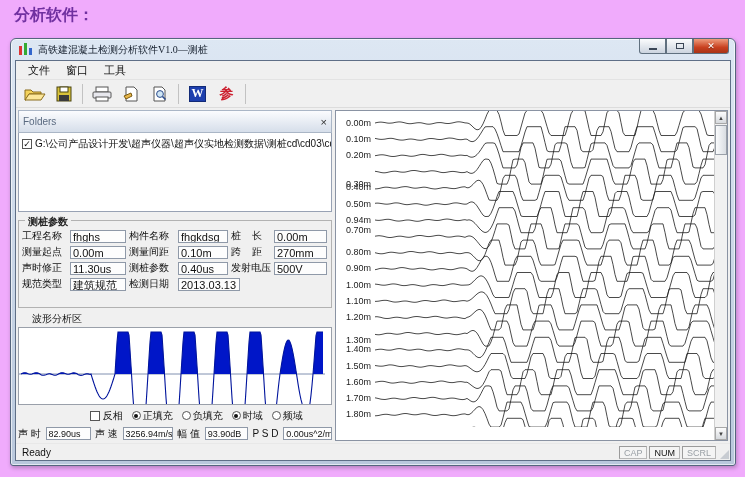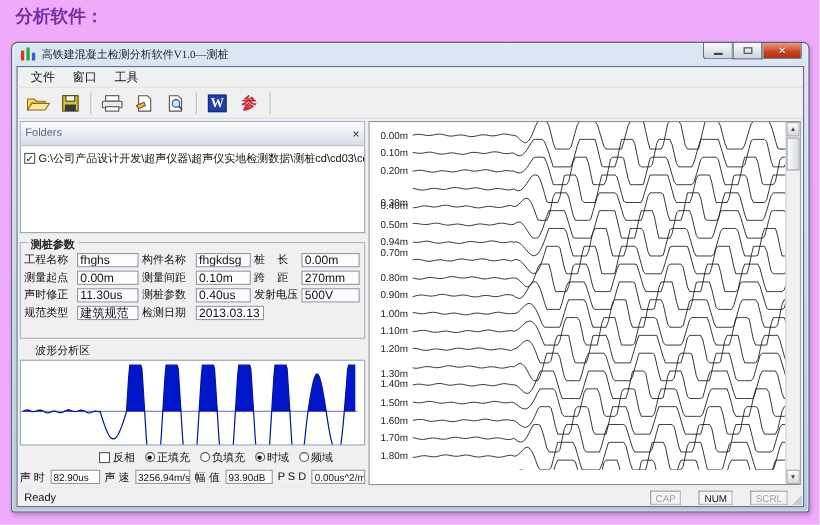--- a/index.html
+++ b/index.html
@@ -86,21 +86,21 @@
   svg.traces { position:absolute; left:39px; top:0; }
   .trace { fill:none; stroke:#1c1c1c; stroke-width:0.8; }
   .vscroll { position:absolute; right:0; top:0; bottom:0; width:13px; background:#f1f1f1; border-left:1px solid #cfcfcf; }
   .vs-btn { position:absolute; left:0; width:12px; height:13px; border:1px solid #a8a8a8; background:linear-gradient(#fdfdfd,#d7dade);
     font-size:6px; color:#444; display:flex; align-items:center; justify-content:center; }
   .vs-up { top:0; } .vs-down { bottom:0; }
   .vs-thumb { position:absolute; left:0; top:14px; width:12px; height:30px; border:1px solid #9aa0a8; background:linear-gradient(90deg,#fafbfc,#d9dde2); }
 
   .statusbar { height:17px; display:flex; align-items:center; padding:0 6px 0 6px; font-size:10px; color:#111;
     border-top:1px solid #e8e8e8; position:relative; }
-  .status-toggles { margin-left:auto; display:flex; gap:16px; margin-right:8px;align-items:center; }
+  .status-toggles { margin-left:auto; display:flex; gap:2px; margin-right:8px;align-items:center; }
   .tog { border:1px solid #b7b7b7; border-top-color:#9b9b9b; border-left-color:#9b9b9b; padding:0 4px; height:13px;
     line-height:12px; font-size:9px; color:#9aa0a6; background:#f4f4f4; }
   .tog.active { color:#111; }
   .resize-grip { position:absolute; right:1px; bottom:1px; width:0; height:0; border-left:9px solid transparent; border-bottom:9px solid #c8ccd2; }
 </style>
 </head>
 <body>
 
 <div class="screen">
 

